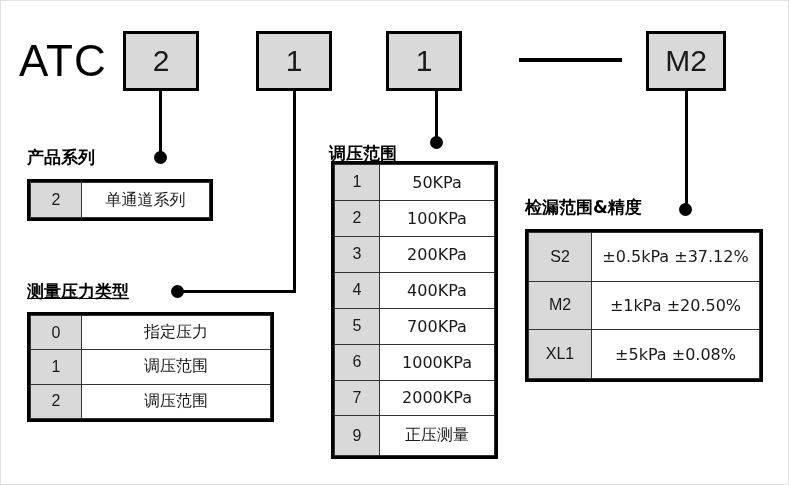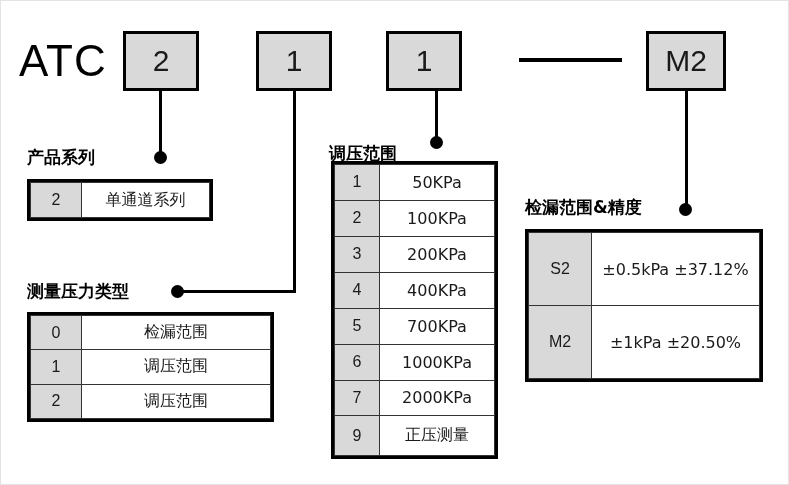--- a/index.html
+++ b/index.html
@@ -144,27 +144,27 @@
     <table>
       <tbody>
           <tr>
         <td class="code" style="width:50px;">2</td>
         <td class="desc">单通道系列</td>
       </tr>
     </tbody>
       </table>
   </div>
 
-  <div class="group-label" style="left:26px; top:279px;">测量压力类型</div>
+  <div class="group-label" style="left:26px; top:279px;text-decoration:underline;">测量压力类型</div>
   <div class="opt-table" style="left:26px; top:311px; width:247px; height:110px;">
     <table>
       <tbody>
           <tr>
         <td class="code" style="width:50px;">0</td>
-        <td class="desc">检漏范围</td>
+        <td class="desc">指定压力</td>
       </tr>
       <tr>
         <td class="code">1</td>
         <td class="desc">调压范围</td>
       </tr>
       <tr>
         <td class="code">2</td>
         <td class="desc">调压范围</td>
       </tr>
     </tbody>
@@ -216,17 +216,21 @@
     <table>
       <tbody>
           <tr>
         <td class="code" style="width:62px;">S2</td>
         <td class="desc">±0.5kPa ±37.12%</td>
       </tr>
       <tr>
         <td class="code">M2</td>
         <td class="desc">±1kPa ±20.50%</td>
       </tr>
+      <tr>
+        <td class="code">XL1</td>
+        <td class="desc">±5kPa ±0.08%</td>
+      </tr>
     </tbody>
       </table>
   </div>
 
 </div>
 
 </body></html>

